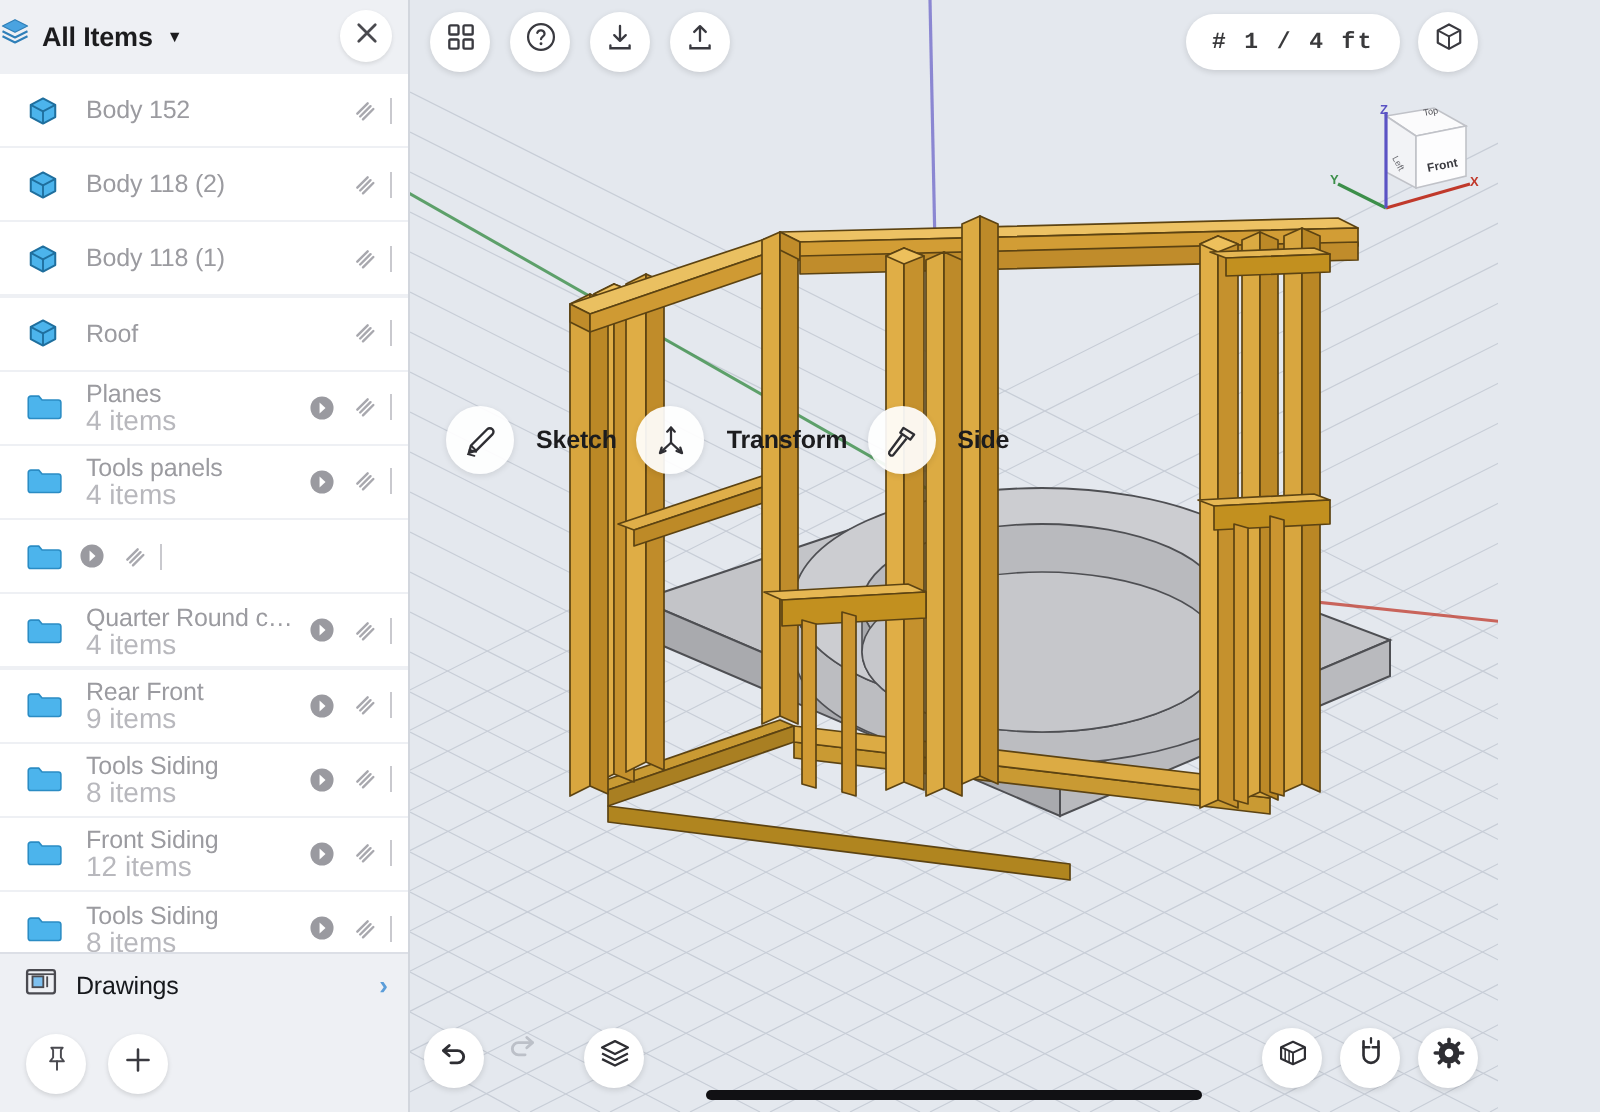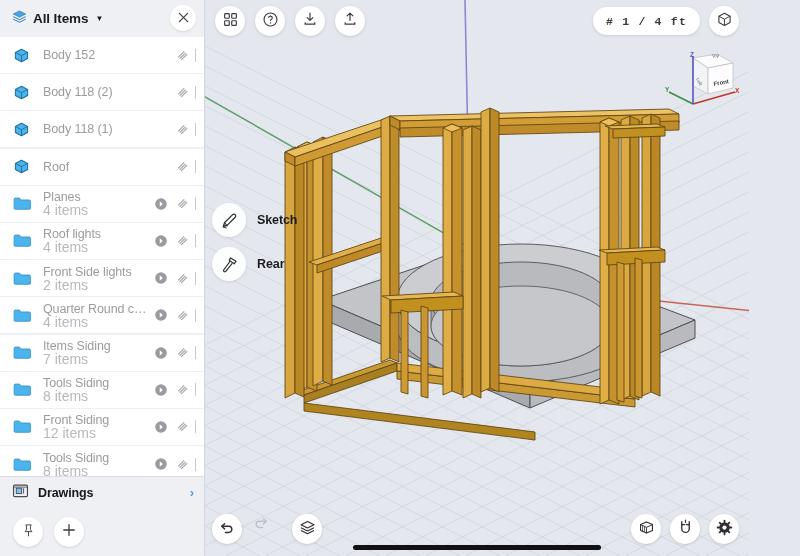--- a/index.html
+++ b/index.html
@@ -12,21 +12,21 @@
   .app { position:relative; width:800px; height:556px; overflow:hidden; }
 
   
   .sidebar {
     position:absolute; left:0; top:0; width:205px; height:556px;
     background:#eef0f4; display:flex; flex-direction:column;
     border-right:1px solid #d2d6dd;
   }
   .sb-header {
     height:36px; flex:0 0 36px; display:flex; align-items:center;
-    padding:0 8px 0 12px; background:#eef0f4;
+    padding:0 8px 0 0; background:#eef0f4;
   }
   .sb-title-wrap { display:flex; align-items:center; gap:6px; flex:1; }
   .sb-title { font-size:13.5px; font-weight:700; color:#1c1c1e; letter-spacing:-0.1px; }
   .caret { font-size:8px; color:#1c1c1e; margin-left:1px; }
   .close-btn {
     width:26px; height:26px; border-radius:13px; background:#ffffff;
     display:flex; align-items:center; justify-content:center;
     box-shadow:0 1px 2px rgba(0,0,0,0.10);
   }
   .sb-list { flex:1; overflow:hidden; position:relative; background:#eef0f4; padding-top:1px; }
@@ -47,21 +47,21 @@
   .vis-btn { width:20px; display:flex; align-items:center; justify-content:center; }
   .row-div { width:1px; height:13px; background:#c9c9ce; margin-left:3px; margin-right:2px; }
 
   .sb-footer {
     flex:0 0 auto; background:#eef0f4; position:relative; z-index:5;
   }
   .drawings-row {
     height:32px; display:flex; align-items:center; padding:0 10px 0 12px;
     background:#eef0f4; border-top:1px solid #dcdfe6;
   }
-  .drawings-label { flex:1; font-size:12.5px; font-weight:700; color:#16181c; padding-left:9px; letter-spacing:-0.1px; }
+  .drawings-label { flex:1; font-size:12.5px; font-weight:400; color:#16181c; padding-left:9px; letter-spacing:-0.1px; }
   .drawings-chev { color:#5b9dd9; font-size:13px; font-weight:600; }
   .sb-actions { height:48px; display:flex; align-items:center; gap:11px; padding-left:13px; }
   .circ-btn {
     width:30px; height:30px; border-radius:15px; background:#ffffff;
     display:flex; align-items:center; justify-content:center;
     box-shadow:0 1px 2.5px rgba(0,0,0,0.13);
   }
 
   
   .viewport {
@@ -76,21 +76,21 @@
   }
   .top-left-tools { position:absolute; left:10px; top:6px; display:flex; gap:10px; }
   .tl-btn { width:30px; height:30px; border-radius:15px; }
   .top-right-tools { position:absolute; right:10px; top:6px; display:flex; gap:9px; align-items:center; }
   .scale-pill { height:28px; padding:0 13px; border-radius:14px; }
   .scale-text { font-size:11.5px; font-weight:700; color:#3a3a3c; letter-spacing:1.2px; font-family:"Liberation Mono", monospace; }
   .cube-btn { width:30px; height:30px; border-radius:15px; }
 
   .viewcube { position:absolute; right:8px; top:48px; width:78px; height:70px; }
 
-  .tool-menu { position:absolute; left:7px; top:203px; display:flex; flex-direction:column; gap:10px; }
+  .tool-menu { position:absolute; left:18px; top:203px; display:flex; gap:10px; }
   .tool-item { display:flex; align-items:center; gap:11px; }
   .tool-circ {
     width:34px; height:34px; border-radius:17px; background:rgba(255,255,255,0.92);
     display:flex; align-items:center; justify-content:center;
     box-shadow:0 1px 3px rgba(0,0,0,0.10);
   }
   .tool-label { font-size:12.5px; font-weight:600; color:#1c1c1e; letter-spacing:-0.1px; }
 
   .bottom-left-tools { position:absolute; left:7px; bottom:12px; display:flex; gap:10px; align-items:center; }
   .bl-btn { width:30px; height:30px; border-radius:15px; }
@@ -260,21 +260,21 @@
             <div class="row-div"></div>
           </div>
         </div>
         <div class="row has-sub">
           <div class="row-ico">
             <svg width="19" height="17" viewBox="0 0 22 18">
     <path d="M1.3 4.2 a1.5 1.5 0 0 1 1.5 -1.5 L7.4 2.7 L9.3 4.9 L18.7 4.9 a1.5 1.5 0 0 1 1.5 1.5 L20.2 14.4 a1.3 1.3 0 0 1 -1.3 1.3 L2.6 15.7 a1.3 1.3 0 0 1 -1.3 -1.3 Z" fill="#4cb4ec" stroke="#2b8cc4" stroke-width="0.9" stroke-linejoin="round"></path>
   </svg>
           </div>
           <div class="row-text">
-            <div class="row-label">Roof lights</div>
+            <div class="row-label">Tools panels</div>
             <div class="row-sub">4 items</div>
           </div>
           <div class="row-right">
             <div class="chev-btn">
               <svg width="14" height="14" viewBox="0 0 16 16">
     <circle cx="8" cy="8" r="6.6" fill="#9a9aa0"></circle>
     <path d="M6.6 4.9 L10 8 L6.6 11.1 Z" fill="#ffffff"></path>
   </svg>
             </div>
             <div class="vis-btn">
@@ -288,24 +288,20 @@
             </div>
             <div class="row-div"></div>
           </div>
         </div>
         <div class="row has-sub">
           <div class="row-ico">
             <svg width="19" height="17" viewBox="0 0 22 18">
     <path d="M1.3 4.2 a1.5 1.5 0 0 1 1.5 -1.5 L7.4 2.7 L9.3 4.9 L18.7 4.9 a1.5 1.5 0 0 1 1.5 1.5 L20.2 14.4 a1.3 1.3 0 0 1 -1.3 1.3 L2.6 15.7 a1.3 1.3 0 0 1 -1.3 -1.3 Z" fill="#4cb4ec" stroke="#2b8cc4" stroke-width="0.9" stroke-linejoin="round"></path>
   </svg>
           </div>
-          <div class="row-text">
-            <div class="row-label">Front Side lights</div>
-            <div class="row-sub">2 items</div>
-          </div>
           <div class="row-right">
             <div class="chev-btn">
               <svg width="14" height="14" viewBox="0 0 16 16">
     <circle cx="8" cy="8" r="6.6" fill="#9a9aa0"></circle>
     <path d="M6.6 4.9 L10 8 L6.6 11.1 Z" fill="#ffffff"></path>
   </svg>
             </div>
             <div class="vis-btn">
               <svg width="15" height="15" viewBox="0 0 18 18">
     <g stroke="#a8a8ae" stroke-width="1.45" stroke-linecap="round">
@@ -347,22 +343,22 @@
             <div class="row-div"></div>
           </div>
         </div>
         <div class="row has-sub">
           <div class="row-ico">
             <svg width="19" height="17" viewBox="0 0 22 18">
     <path d="M1.3 4.2 a1.5 1.5 0 0 1 1.5 -1.5 L7.4 2.7 L9.3 4.9 L18.7 4.9 a1.5 1.5 0 0 1 1.5 1.5 L20.2 14.4 a1.3 1.3 0 0 1 -1.3 1.3 L2.6 15.7 a1.3 1.3 0 0 1 -1.3 -1.3 Z" fill="#4cb4ec" stroke="#2b8cc4" stroke-width="0.9" stroke-linejoin="round"></path>
   </svg>
           </div>
           <div class="row-text">
-            <div class="row-label">Items Siding</div>
-            <div class="row-sub">7 items</div>
+            <div class="row-label">Rear Front</div>
+            <div class="row-sub">9 items</div>
           </div>
           <div class="row-right">
             <div class="chev-btn">
               <svg width="14" height="14" viewBox="0 0 16 16">
     <circle cx="8" cy="8" r="6.6" fill="#9a9aa0"></circle>
     <path d="M6.6 4.9 L10 8 L6.6 11.1 Z" fill="#ffffff"></path>
   </svg>
             </div>
             <div class="vis-btn">
               <svg width="15" height="15" viewBox="0 0 18 18">
@@ -745,25 +741,38 @@
       <path d="M4 17.8 L5.2 13.6 L14.6 4.2 a2.1 2.1 0 0 1 3 3 L8.2 16.6 Z" fill="none" stroke="#2e2e33" stroke-width="1.4" stroke-linejoin="round"></path>
       <path d="M5.2 13.6 L8.2 16.6" stroke="#2e2e33" stroke-width="1.2"></path>
       <path d="M3.4 18.6 L7.2 19.6 M4.4 16.2 L8.2 17.2" stroke="#2e2e33" stroke-width="1.1" stroke-linecap="round"></path>
     </svg>
           </div>
           <div class="tool-label">Sketch</div>
         </div>
         <div class="tool-item">
           <div class="tool-circ">
             <svg width="19" height="19" viewBox="0 0 22 22">
+      <path d="M11 3.2 L11 12" stroke="#2e2e33" stroke-width="1.3" stroke-linecap="round"></path>
+      <path d="M8.8 5.6 L11 3.2 L13.2 5.6" fill="none" stroke="#2e2e33" stroke-width="1.3" stroke-linecap="round" stroke-linejoin="round"></path>
+      <path d="M11 12 L5 17.6" stroke="#2e2e33" stroke-width="1.3" stroke-linecap="round"></path>
+      <path d="M7.8 16.8 L4.6 18 L5.6 14.8" fill="none" stroke="#2e2e33" stroke-width="1.3" stroke-linecap="round" stroke-linejoin="round"></path>
+      <path d="M11 12 L17 17.6" stroke="#2e2e33" stroke-width="1.3" stroke-linecap="round"></path>
+      <path d="M14.2 16.8 L17.4 18 L16.4 14.8" fill="none" stroke="#2e2e33" stroke-width="1.3" stroke-linecap="round" stroke-linejoin="round"></path>
+    </svg>
+          </div>
+          <div class="tool-label">Transform</div>
+        </div>
+        <div class="tool-item">
+          <div class="tool-circ">
+            <svg width="19" height="19" viewBox="0 0 22 22">
       <path d="M12.4 3.4 L18.6 7.2 L16.4 10.2 L10.6 6.2 Z" fill="none" stroke="#2e2e33" stroke-width="1.35" stroke-linejoin="round"></path>
       <path d="M11.6 7.4 L4.2 17.4 a1.5 1.5 0 0 0 2.2 1.8 L14.2 9.6" fill="none" stroke="#2e2e33" stroke-width="1.35" stroke-linejoin="round"></path>
     </svg>
           </div>
-          <div class="tool-label">Rear</div>
+          <div class="tool-label">Side</div>
         </div>
       </div>
 
     <div class="bottom-left-tools">
       <div class="pill bl-btn">
         <span>
           <svg width="17" height="17" viewBox="0 0 20 20">
             <path d="M6.6 5.6 L3.2 8.6 L6.6 11.6" fill="none" stroke="#2e2e33" stroke-width="1.7" stroke-linecap="round" stroke-linejoin="round"></path>
             <path d="M3.4 8.6 L11.5 8.6 a3.6 3.6 0 0 1 0 7.2 L7.6 15.8" fill="none" stroke="#2e2e33" stroke-width="1.7" stroke-linecap="round"></path>
           </svg>

